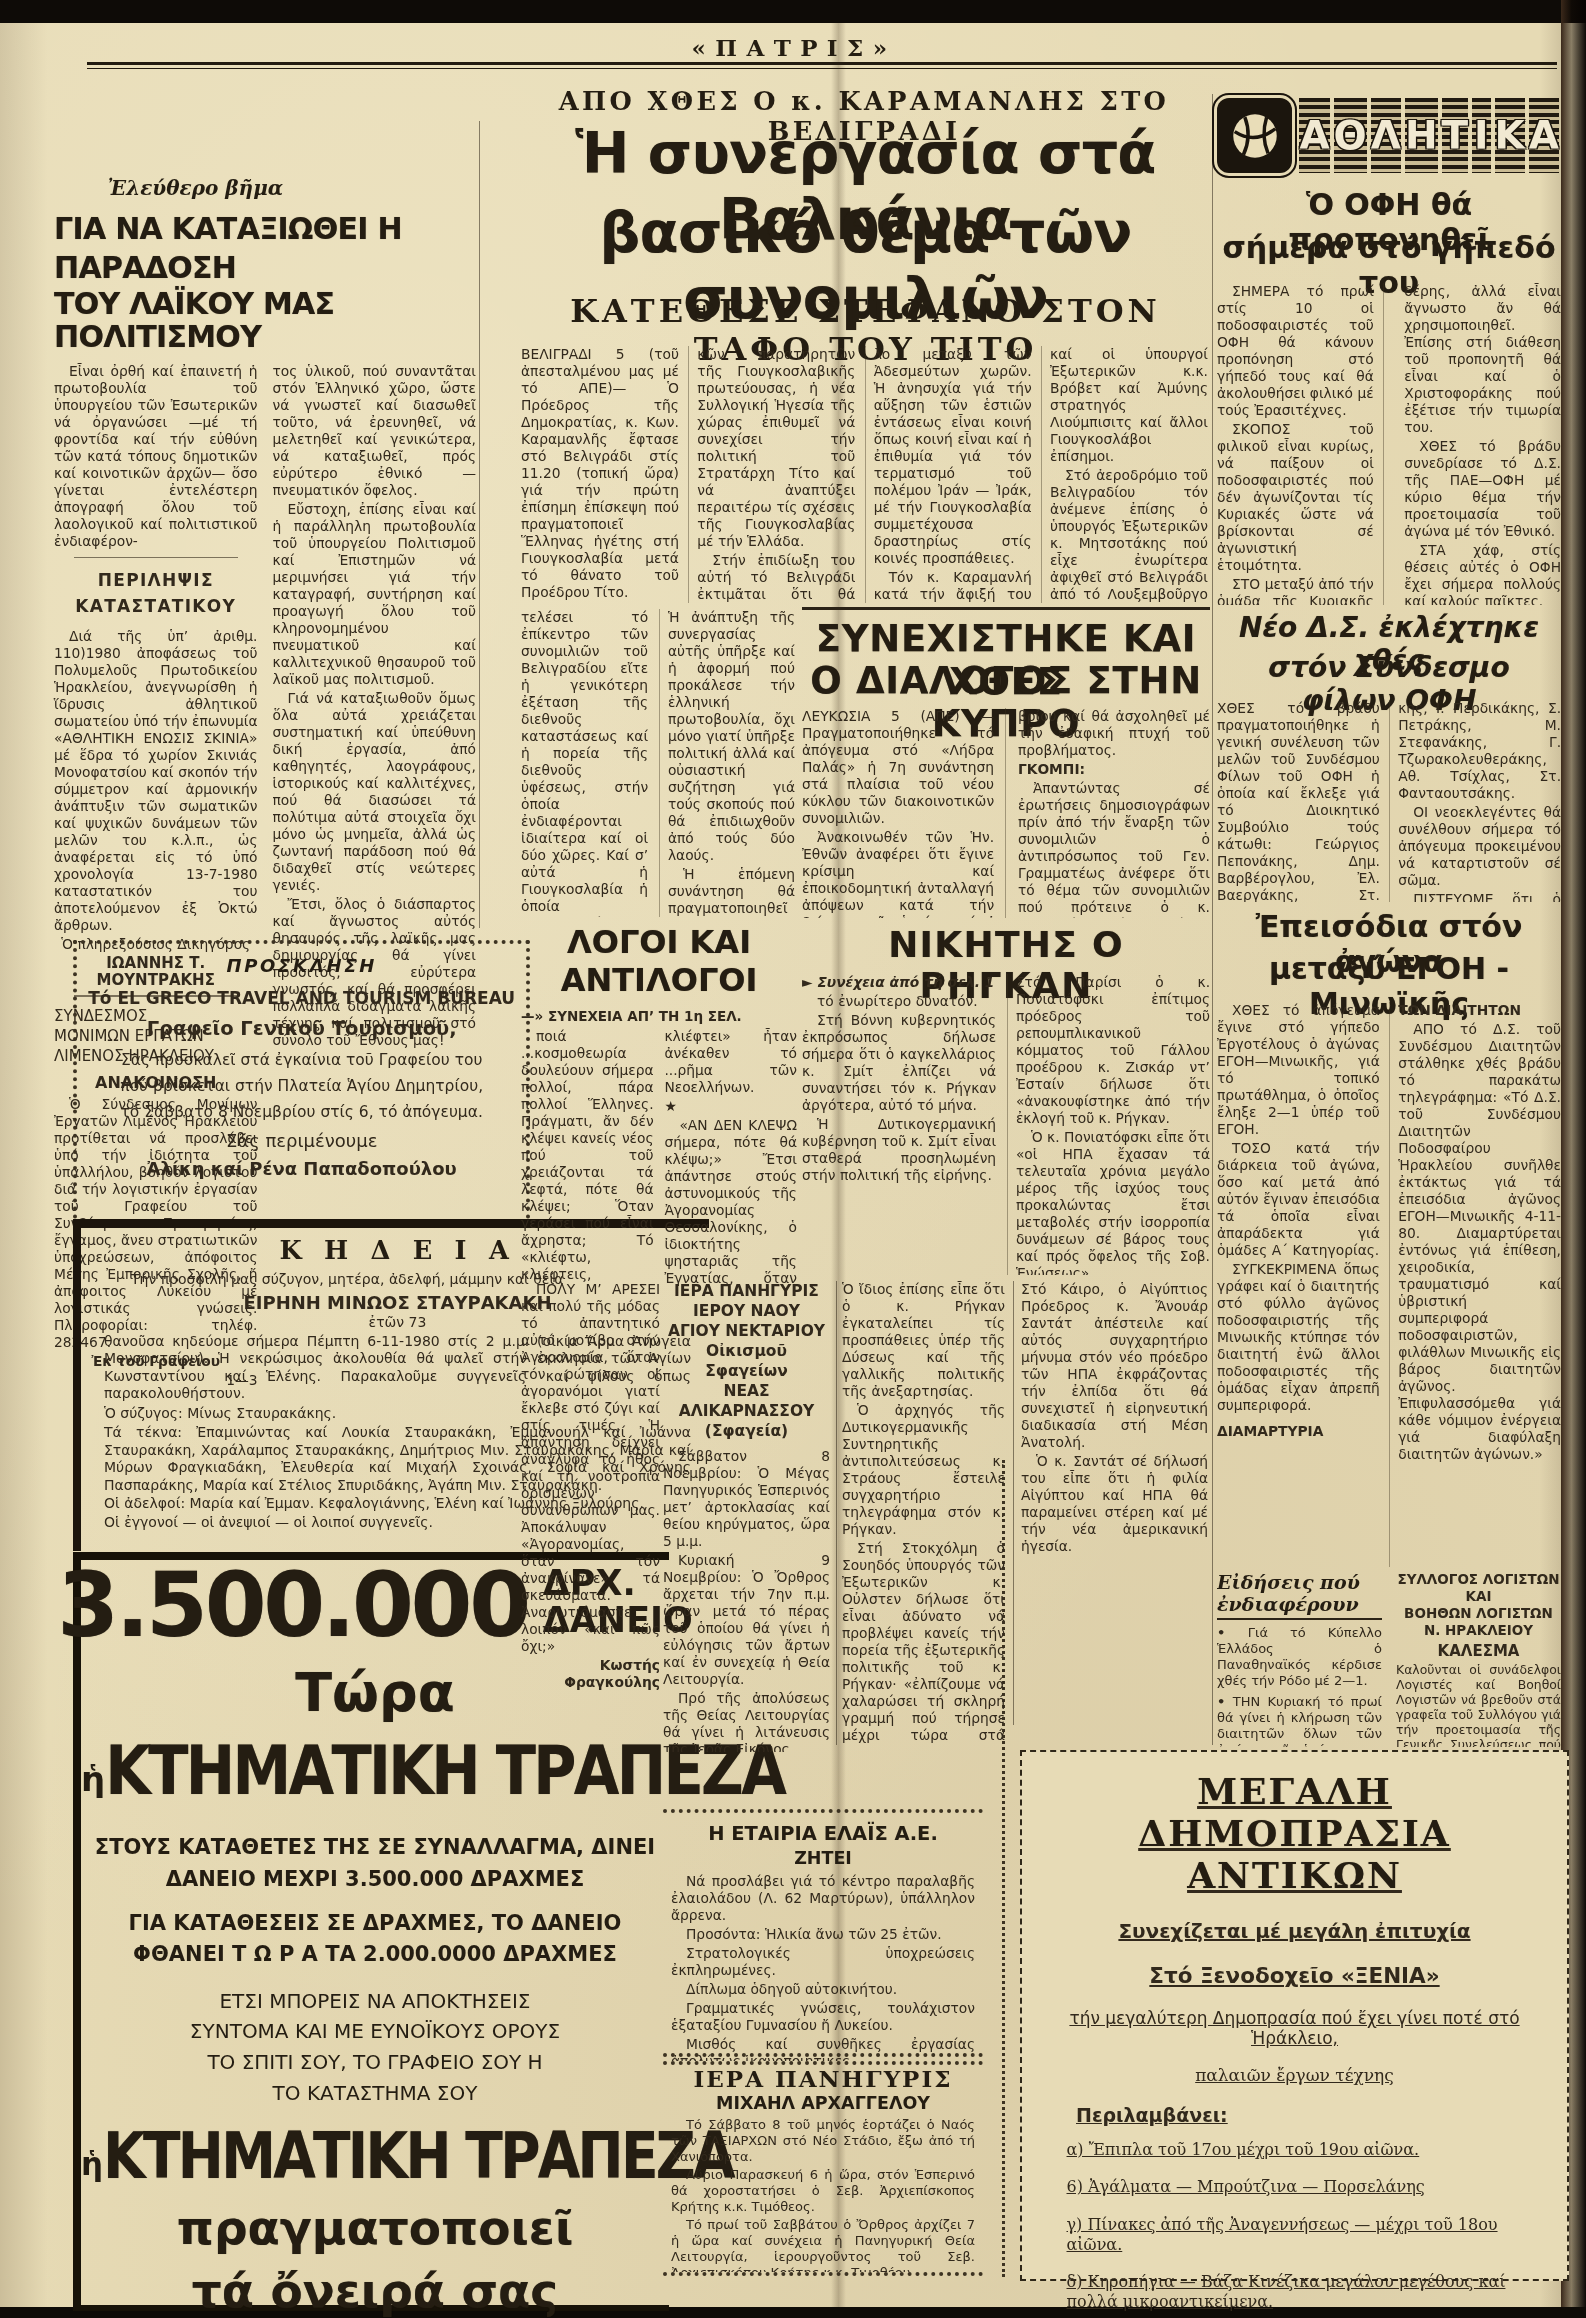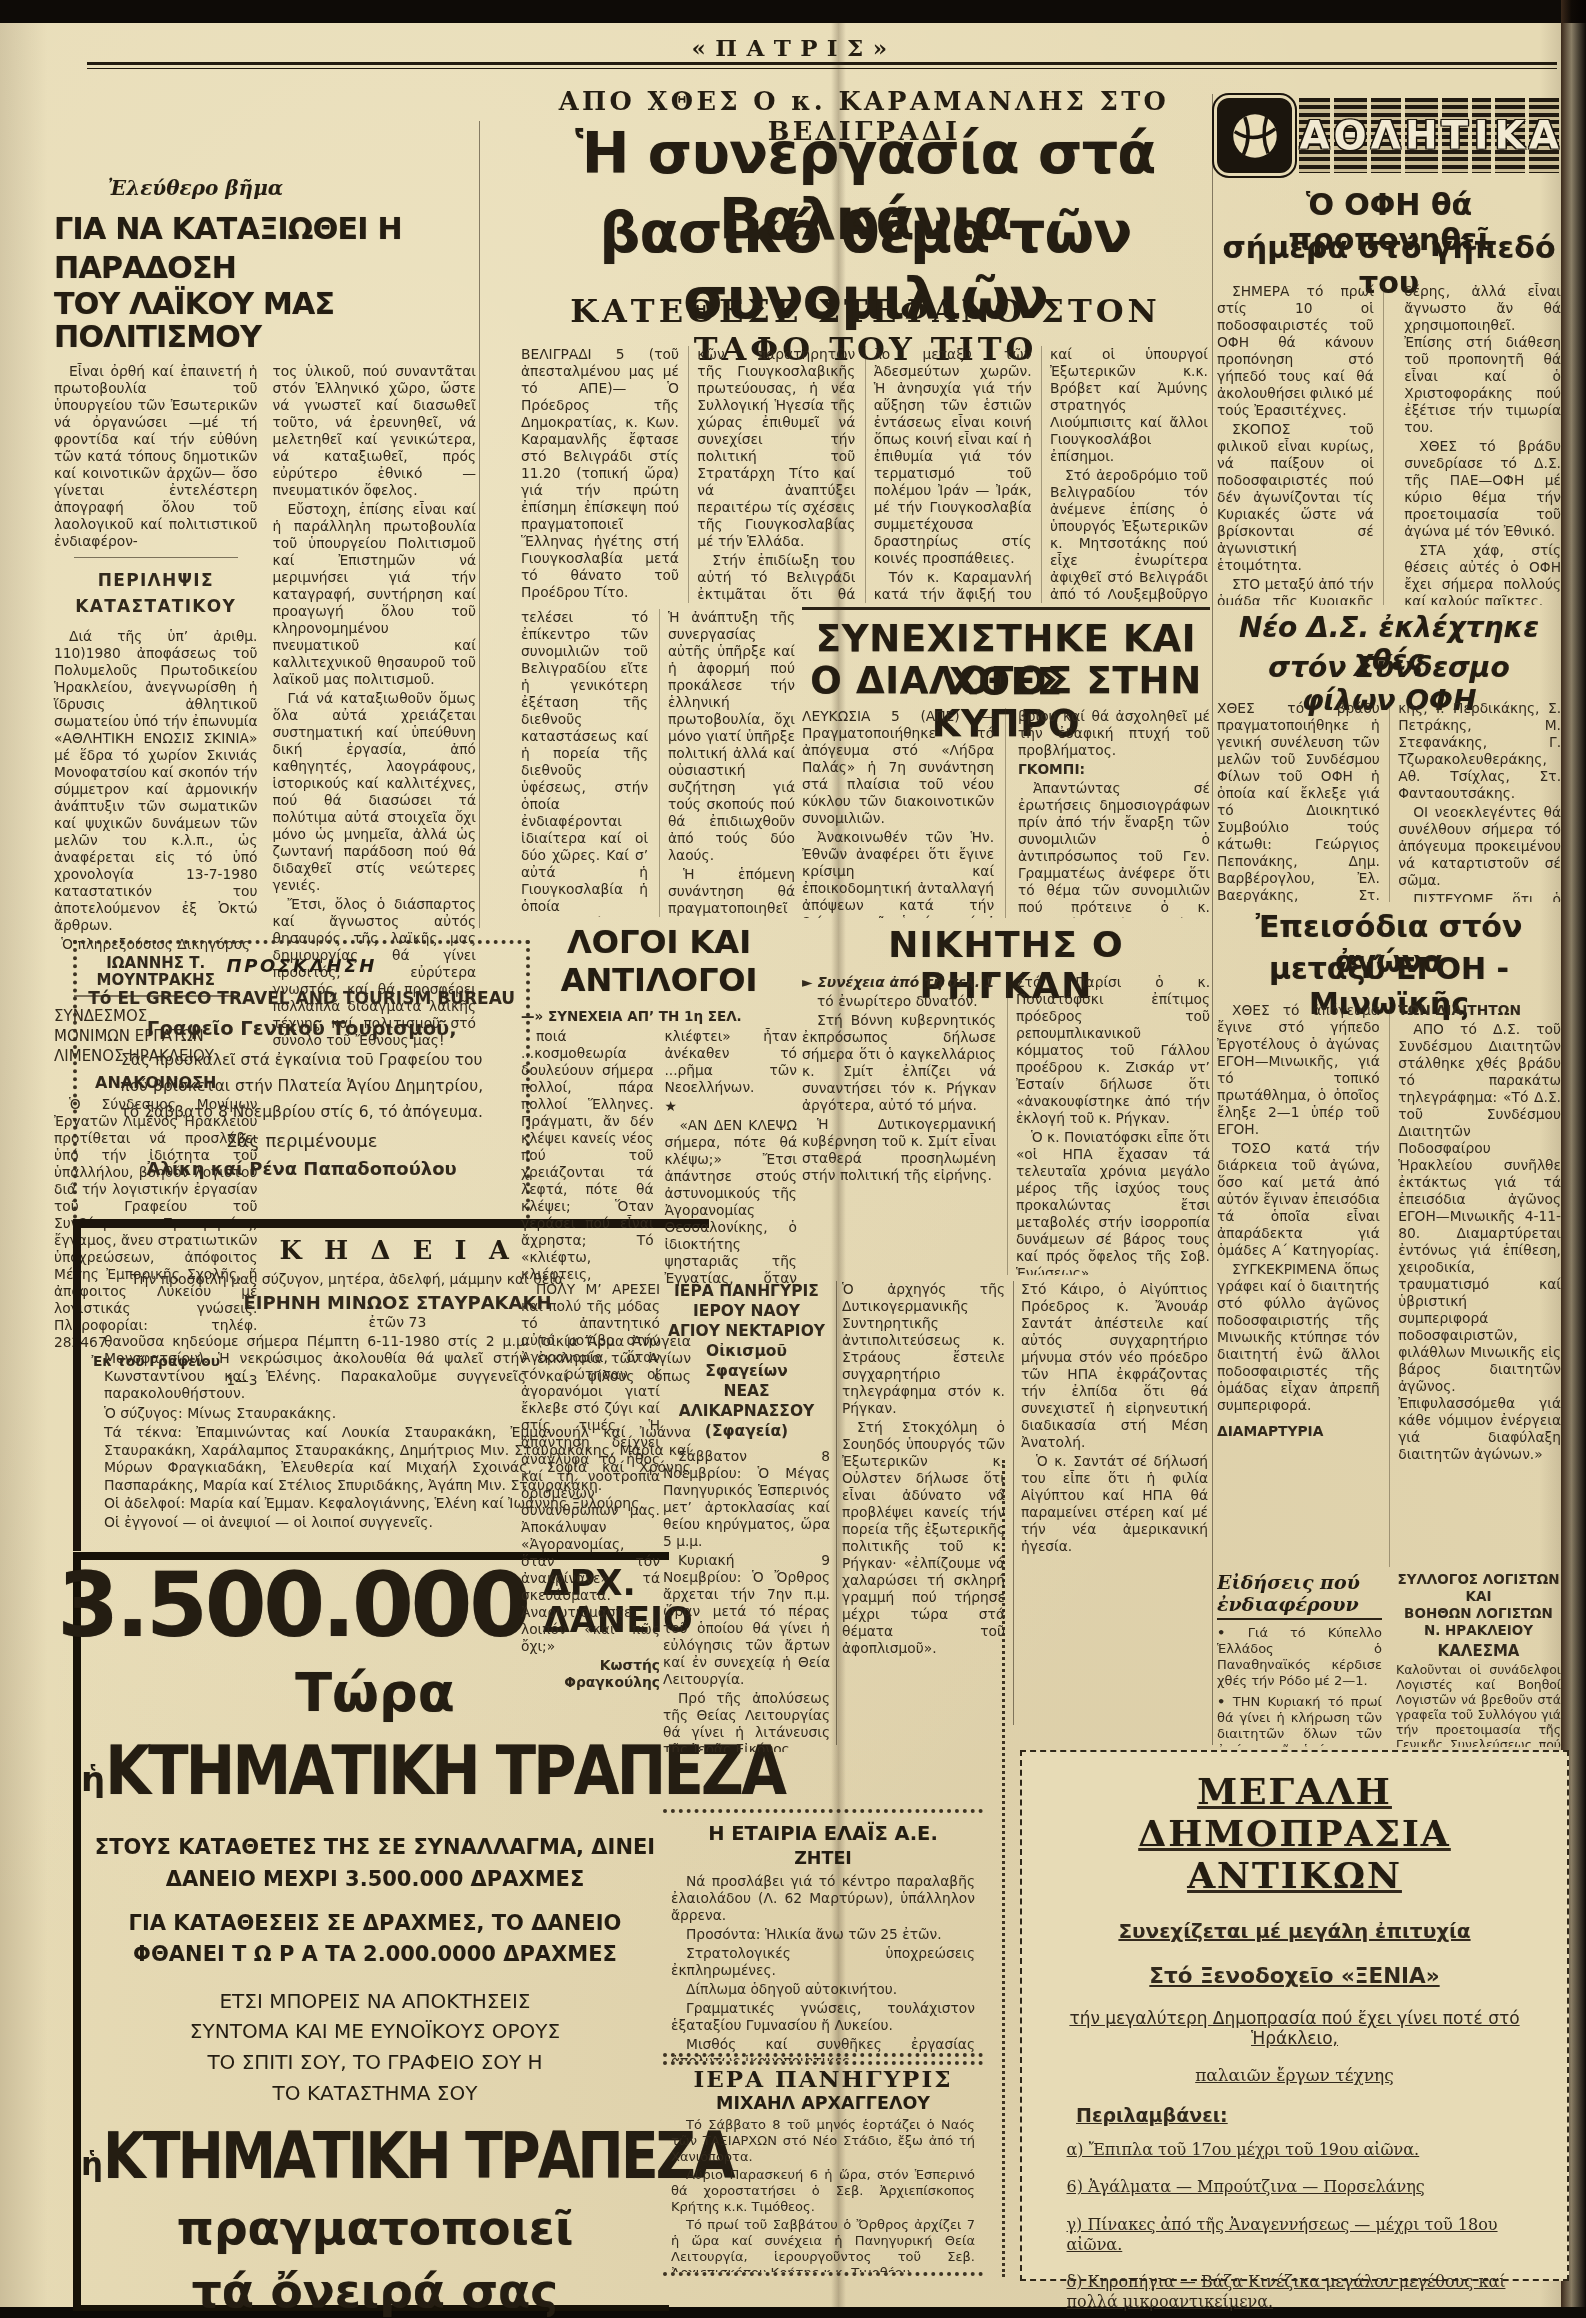--- a/index.html
+++ b/index.html
@@ -265,20 +265,21 @@
         <div>
           <p>Σάββατον 8 Νοεμβρίου: Ὁ Μέγας Πανηγυρικός Ἑσπερινός μετ’ ἀρτοκλασίας καί θείου κηρύγματος, ὥρα 5 μ.μ.</p>
           <p>Κυριακή 9 Νοεμβρίου: Ὁ Ὄρθρος ἄρχεται τήν 7ην π.μ. ὥραν μετά τό πέρας τοῦ ὁποίου θά γίνει ἡ εὐλόγησις τῶν ἄρτων καί ἐν συνεχείᾳ ἡ Θεία Λειτουργία.</p>
           <p>Πρό τῆς ἀπολύσεως τῆς Θείας Λειτουργίας θά γίνει ἡ λιτάνευσις τῆς Ἱερᾶς Εἰκόνος.</p>
         </div>
       </div>
 
   </div>
   <div class="abs bodytext jus nohang" style="left:842px;top:1281px;width:163px;height:464px;overflow:hidden;">
       <div>
+        <p>Ὁ ἴδιος ἐπίσης εἶπε ὅτι ὁ κ. Ρήγκαν ἐγκαταλείπει τίς προσπάθειες ὑπέρ τῆς Δύσεως καί τῆς γαλλικῆς πολιτικῆς τῆς ἀνεξαρτησίας.</p>
         <p>Ὁ ἀρχηγός τῆς Δυτικογερμανικῆς Συντηρητικῆς ἀντιπολιτεύσεως κ. Στράους ἔστειλε συγχαρητήριο τηλεγράφημα στόν κ. Ρήγκαν.</p>
         <p>Στή Στοκχόλμη ὁ Σουηδός ὑπουργός τῶν Ἐξωτερικῶν κ. Οὐλστεν δήλωσε ὅτι εἶναι ἀδύνατο νά προβλέψει κανείς τήν πορεία τῆς ἐξωτερικῆς πολιτικῆς τοῦ κ. Ρήγκαν· «ἐλπίζουμε νά χαλαρώσει τή σκληρή γραμμή πού τήρησε μέχρι τώρα στά θέματα τοῦ ἀφοπλισμοῦ».</p>
       </div>
     </div>
   <div class="abs bodytext jus nohang" style="left:1021px;top:1281px;width:187px;height:444px;overflow:hidden;">
       <div>
         <p>Στό Κάιρο, ὁ Αἰγύπτιος Πρόεδρος κ. Ἄνουάρ Σαντάτ ἀπέστειλε καί αὐτός συγχαρητήριο μήνυμα στόν νέο πρόεδρο τῶν ΗΠΑ ἐκφράζοντας τήν ἐλπίδα ὅτι θά συνεχιστεῖ ἡ εἰρηνευτική διαδικασία στή Μέση Ἀνατολή.</p>
         <p>Ὁ κ. Σαντάτ σέ δήλωσή του εἶπε ὅτι ἡ φιλία Αἰγύπτου καί ΗΠΑ θά παραμείνει στέρεη καί μέ τήν νέα ἀμερικανική ἡγεσία.</p>
       </div>
     </div>

